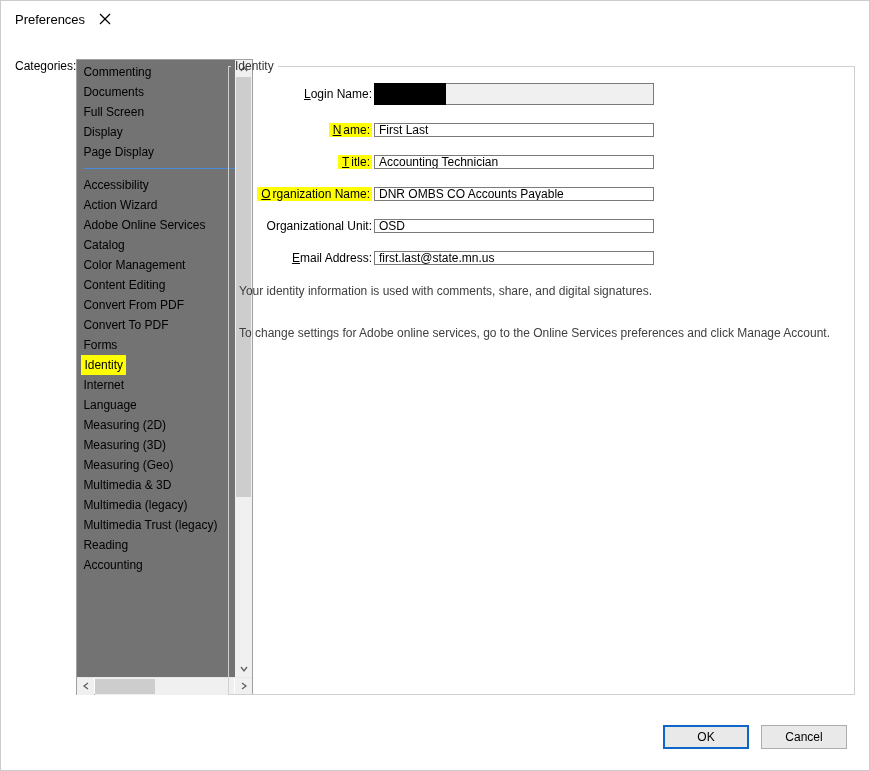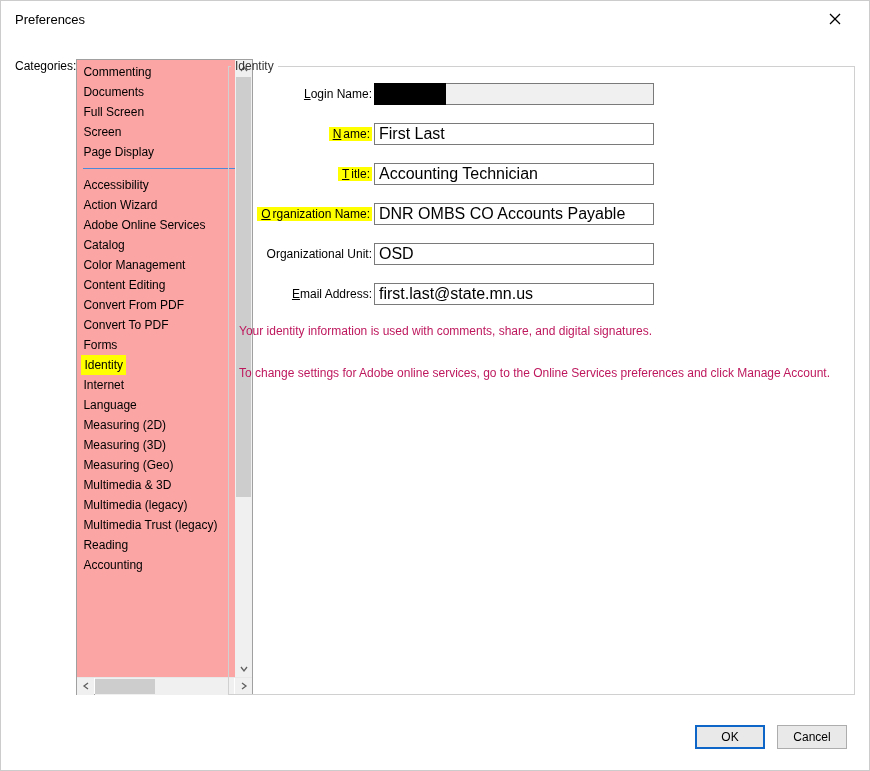--- a/index.html
+++ b/index.html
@@ -1,26 +1,26 @@
 <!DOCTYPE html>
 <html><head>
 <meta charset="utf-8">
 <style>
   * { box-sizing: border-box; font-family: "Segoe UI", Tahoma, sans-serif; font-size: 12px; }
   body { margin: 0; background: #fff; }
   .dialog { width: 870px; height: 771px; border: 1px solid #ccc; display: flex; flex-direction: column; background: #fff; }
-  .titlebar { height: 36px; display: flex; align-items: center; justify-content: space-between; padding: 0 14px 0 14px; }
+  .titlebar { height: 36px; display: flex; align-items: center; justify-content: flex-start; padding: 0 14px 0 14px; }
   .titlebar .title { font-size: 13px; }
   .close-btn { width: 40px; height: 30px; display: flex; align-items: center; justify-content: center; cursor: pointer; }
   .close-btn svg { width: 12px; height: 12px; }
   .content-wrap { flex: 1; padding: 22px 14px 8px 14px; display: flex; flex-direction: column; }
   .columns { flex: 1; display: flex; gap: 18px; }
   .left-col { width: 195px; display: flex; flex-direction: row; }
   .cat-label { margin-bottom: 6px; }
-  .listbox { border: 1px solid #a0a0a0; height: 636px; display: flex; flex-direction: column; background: #fca5a5; }
+  .listbox { border: 1px solid #a0a0a0; height: 636px; display: flex; flex-direction: column; background: #737373; }
   .list-scroll { flex: 1; overflow: hidden; position: relative; display: flex; }
   .items { flex: 1; padding: 2px 0 2px 4px; line-height: 20px; }
   .items .sep { border-top: 1px solid #4a88d8; margin: 6px 0 6px 2px; width: 152px; }
   .items .item { padding: 0 2px; cursor: pointer; white-space: nowrap; }
   .items .item.selected { background: #f0f0f0; }
   .items .item.hl { background: #ffff00; display: inline-block; padding: 0 3px; }
   .vscroll { width: 17px; background: #f0f0f0; display: flex; flex-direction: column; align-items: center; }
   .vscroll .arrow { width: 17px; height: 17px; display: flex; align-items: center; justify-content: center; cursor: pointer; }
   .vscroll .track { flex: 1; position: relative; width: 17px; background: #f0f0f0; }
   .vscroll .thumb { position: absolute; top: 0; left: 1px; right: 1px; height: 420px; background: #cdcdcd; }
@@ -29,26 +29,26 @@
   .hscroll .track { flex:1; height:17px; position:relative; background:#f0f0f0; margin: 0 1px;}
   .hscroll .thumb { position:absolute; left:0; top:1px; bottom:1px; width:60px; background:#cdcdcd;}
   .right-col { flex:1; }
   fieldset.identity { border: 1px solid #d0d0d0; padding: 0; margin: 0; height: 636px; position: relative; }
   fieldset.identity legend { padding: 0 4px; margin-left: 2px; font-size: 12px; color: #333; }
   .form { padding: 10px 10px; }
   .row { display: flex; align-items: center; margin-bottom: 18px; }
   .row .lbl { width: 135px; text-align: right; padding-right: 2px; }
   .row .lbl .u { text-decoration: underline; }
   .row .lbl.hl span { background: #ffff00; padding: 0 2px; }
-  .row input { width: 280px; height: 22px; border: 1px solid #7a7a7a; padding: 0 4px; font-size: 16px; }
+  .row input { width: 280px; height: 14px; border: 1px solid #7a7a7a; padding: 0 4px; font-size: 12px; }
   .login-redact { display:inline-block; width: 72px; height: 22px; background: #000; position: relative; top:0; }
-  .info { margin-top: 8px; line-height: 16px; color: #be185d; }
+  .info { margin-top: 8px; line-height: 16px; color: #404040; }
   .info p { margin: 0 0 26px 0; }
   .button-row { height: 50px; display: flex; align-items: center; justify-content: flex-end; gap: 12px; padding-right: 8px; }
-  .btn { width: 70px; height: 24px; border: 1px solid #adadad; background: #e9e9e9; cursor: pointer; display:flex; align-items:center; justify-content:center; }
+  .btn { width: 86px; height: 24px; border: 1px solid #adadad; background: #e9e9e9; cursor: pointer; display:flex; align-items:center; justify-content:center; }
   .btn.primary { border: 2px solid #0e66c9; background: #e9e9e9; }
 </style>
 </head>
 <body>
 
 <div class="dialog">
   <div class="titlebar">
     <div class="title">Preferences</div>
     <div class="close-btn">
       <svg viewBox="0 0 12 12">
@@ -62,21 +62,21 @@
     <div class="columns">
 
       <div class="left-col">
         <div class="cat-label">Categories:</div>
         <div class="listbox">
           <div class="list-scroll">
             <div class="items">
               <div class="item">Commenting</div>
               <div class="item">Documents</div>
               <div class="item">Full Screen</div>
-              <div class="item">Screen</div>
+              <div class="item">Display</div>
               <div class="item">Page Display</div>
               <div class="sep"></div>
               <div class="item">Accessibility</div>
               <div class="item">Action Wizard</div>
               <div class="item">Adobe Online Services</div>
               <div class="item">Catalog</div>
               <div class="item">Color Management</div>
               <div class="item">Content Editing</div>
               <div class="item">Convert From PDF</div>
               <div class="item">Convert To PDF</div>

